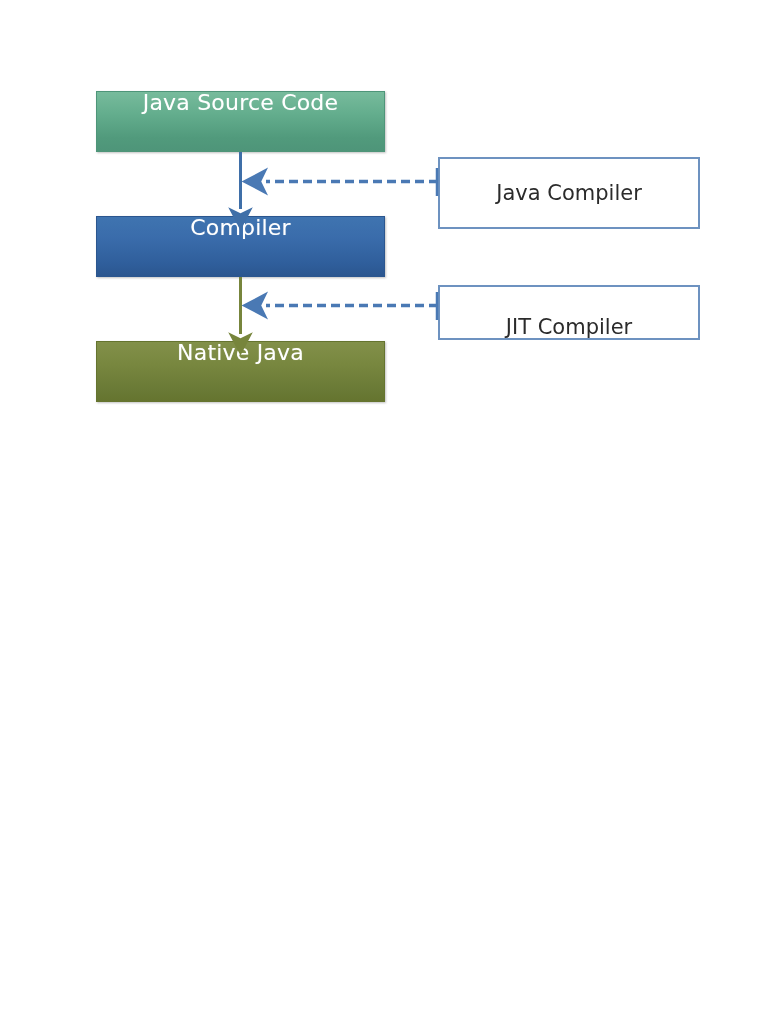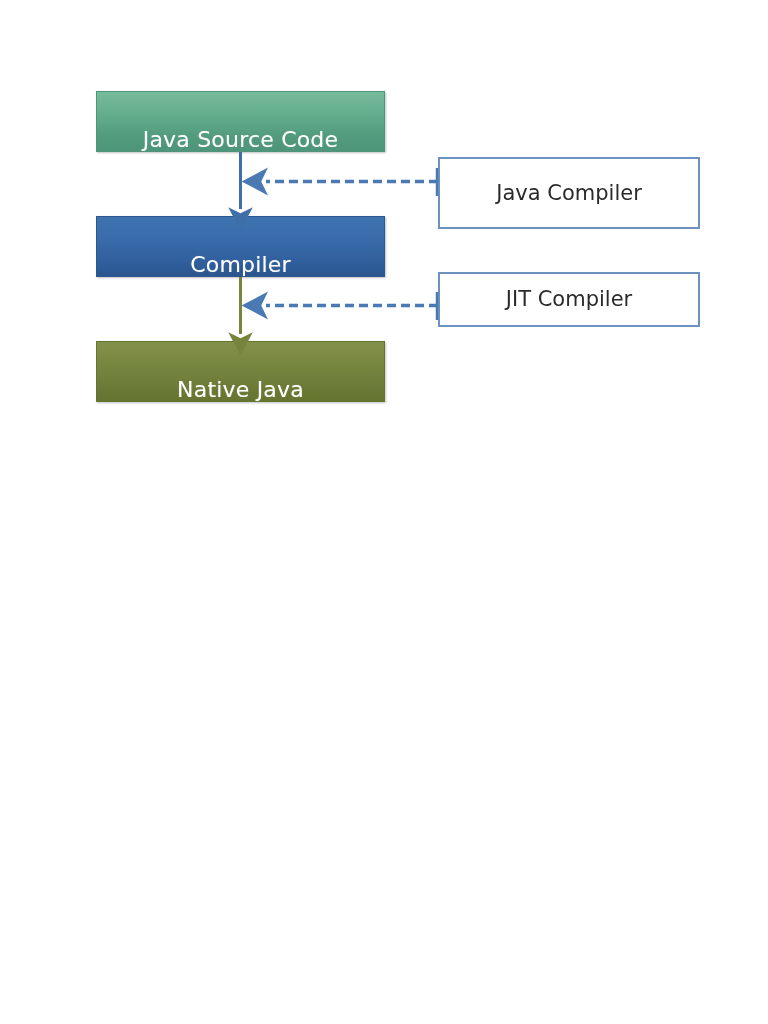--- a/index.html
+++ b/index.html
@@ -23,21 +23,21 @@
     height: 1024px;
   }
 
   
   .stage {
     position: absolute;
     left: 96px;
     width: 289px;
     height: 61px;
     display: flex;
-    align-items: flex-end;
+    align-items: flex-start;
     justify-content: center;
     box-sizing: border-box;
     color: #ffffff;
     font-size: 22px;
     font-weight: 400;
     letter-spacing: 0.2px;
     line-height: 1;
     text-shadow: 0 0 1px rgba(255,255,255,0.35);
     box-shadow: 1px 1px 2px rgba(120,120,120,0.45);
   }
@@ -68,21 +68,21 @@
     box-sizing: border-box;
     display: flex;
     align-items: center;
     justify-content: center;
     color: #2b2b2b;
     font-size: 21px;
     font-weight: 400;
     line-height: 1;
   }
   .compiler-java { top: 157px; height: 72px; }
-  .compiler-jit  { top: 272px; height: 55px; }
+  .compiler-jit  { top: 285px; height: 55px; align-items: flex-end; }
 
   
   #connectors {
     position: absolute;
     left: 0;
     top: 0;
     width: 768px;
     height: 1024px;
     pointer-events: none;
   }

